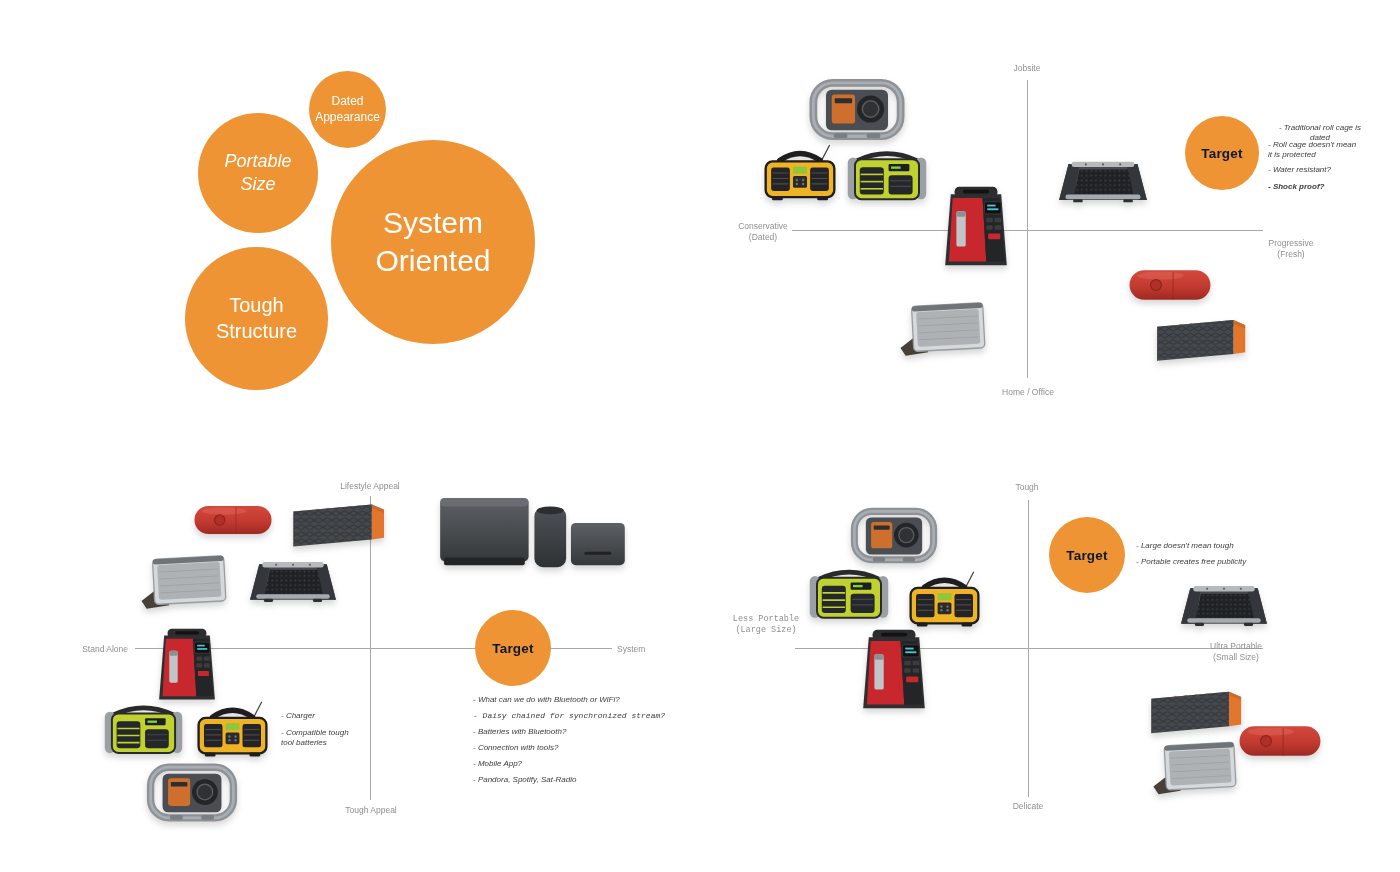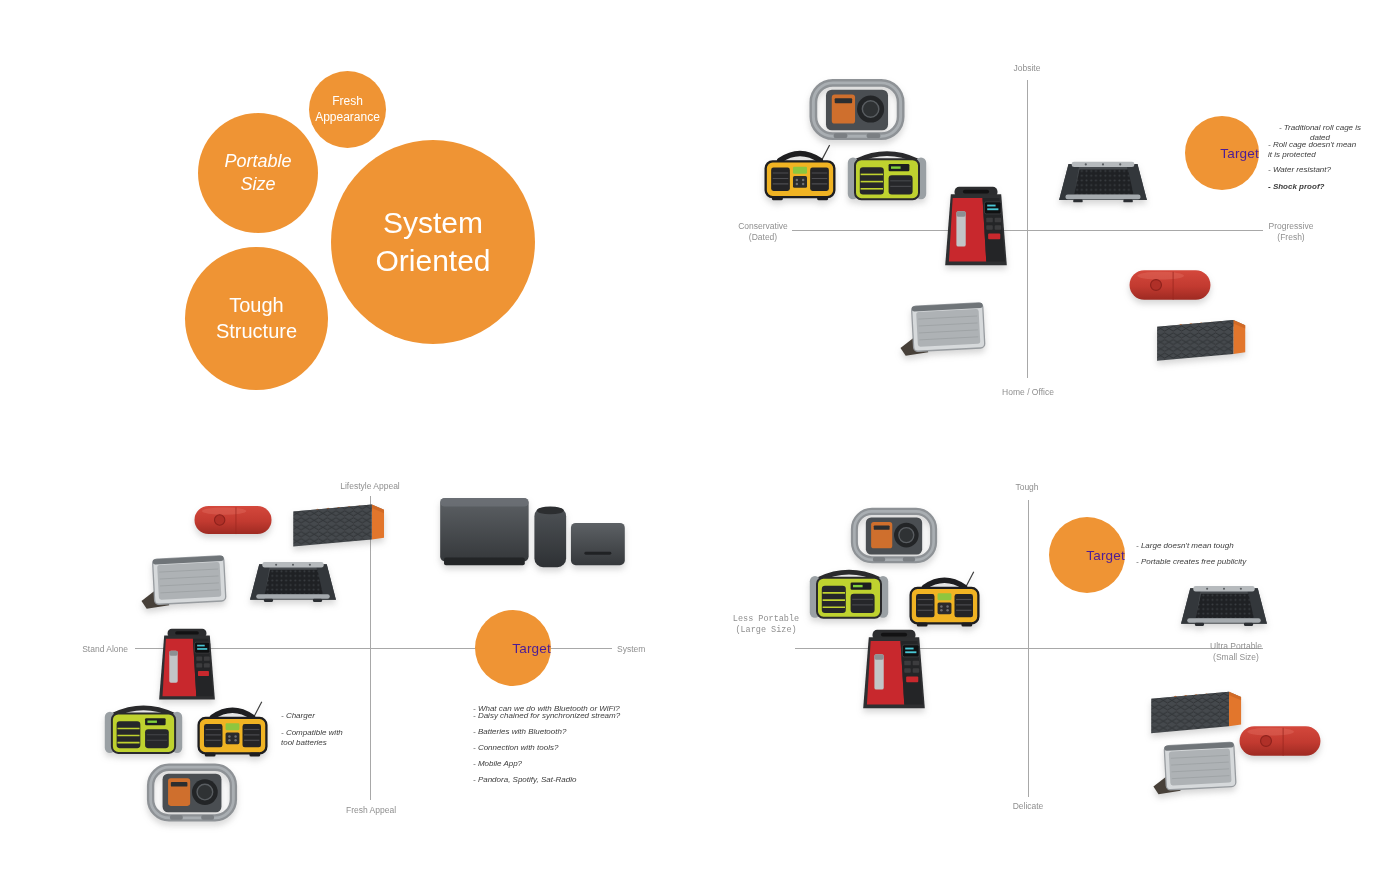--- a/index.html
+++ b/index.html
@@ -20,23 +20,23 @@
   }
   .axis{position:absolute;background:var(--axis);}
   .axis.v{width:1px;}
   .axis.h{height:1px;}
   .axis-label{
     position:absolute;color:var(--label);font-size:8.5px;line-height:1.3;
     white-space:pre-line;
   }
   .ta-c{text-align:center;} .ta-r{text-align:right;}
   .target{
-    position:absolute;border-radius:50%;background:var(--orange);color:#4c1d95;
-    display:flex;align-items:center;justify-content:flex-end;
-    font-size:13.5px;font-weight:400;letter-spacing:.2px;
+    position:absolute;border-radius:50%;background:var(--orange);color:#0f172a;
+    display:flex;align-items:center;justify-content:center;
+    font-size:13.5px;font-weight:700;letter-spacing:.2px;
   }
   .note{
     position:absolute;color:var(--note);font-size:8px;font-style:italic;
     line-height:1.25;white-space:pre-line;
   }
   .product{position:absolute;filter:drop-shadow(0 4px 3px rgba(90,90,90,.25));}
   .product svg{width:100%;height:100%;display:block;}
   .defs-holder{position:absolute;width:0;height:0;overflow:hidden;}
 </style>
 </head>
@@ -202,38 +202,38 @@
       <ellipse cx="116.5" cy="15" rx="14" ry="4" fill="#2c2e30"></ellipse>
       <rect x="138" y="28" width="56" height="44" rx="5" fill="url(#gDark)"></rect>
       <rect x="152" y="58" width="28" height="3" rx="1.5" fill="#202224"></rect>
     </symbol>
   </defs>
 </svg>
 
 <div class="canvas">
 
   <section>
-    <div class="bubble" style="left:309px;top:71px;width:77px;height:77px;font-size:12px;">Fresh
+    <div class="bubble" style="left:309px;top:71px;width:77px;height:77px;font-size:12px;">Dated
 Appearance</div>
     <div class="bubble" style="left:198px;top:113px;width:120px;height:120px;font-size:18px;font-style:italic;">Portable
 Size</div>
     <div class="bubble" style="left:331px;top:140px;width:204px;height:204px;font-size:30px;">System
 Oriented</div>
     <div class="bubble" style="left:185px;top:247px;width:143px;height:143px;font-size:20px;">Tough
 Structure</div>
   </section>
 
   <section>
     <div class="axis v" style="left:1027px;top:80px;height:298px;"></div>
     <div class="axis h" style="left:792px;top:230px;width:471px;"></div>
     <div class="axis-label ta-c" style="left:987px;top:63px;width:80px;">Jobsite</div>
     <div class="axis-label ta-c" style="left:978px;top:387px;width:100px;">Home / Office</div>
     <div class="axis-label ta-c" style="left:723px;top:221px;width:80px;">Conservative
 (Dated)</div>
-    <div class="axis-label ta-c" style="left:1251px;top:221px;width:80px;">Progressive
+    <div class="axis-label ta-c" style="left:1251px;top:238px;width:80px;">Progressive
 (Fresh)</div>
 
     <div class="product" style="left:808px;top:78px;width:98px;height:64px;">
         <svg viewBox="0 0 100 66">
           <use href="#p-ridgid" xlink:href="#p-ridgid"></use>
         </svg>
       </div>
     <div class="product" style="left:761px;top:144px;width:78px;height:58px;">
         <svg viewBox="0 0 100 74">
           <use href="#p-dewalt" xlink:href="#p-dewalt"></use>
@@ -276,21 +276,21 @@
     <div class="note" style="left:1268px;top:123px;width:104px;text-align:center;">- Traditional roll cage is dated</div>
     <div class="note" style="left:1268px;top:140px;width:92px;">- Roll cage doesn't mean it is protected</div>
     <div class="note" style="left:1268px;top:165px;width:104px;">- Water resistant?</div>
     <div class="note" style="left:1268px;top:182px;width:104px;font-weight:bold;">- Shock proof?</div>
   </section>
 
   <section>
     <div class="axis v" style="left:370px;top:496px;height:304px;"></div>
     <div class="axis h" style="left:135px;top:648px;width:477px;"></div>
     <div class="axis-label ta-c" style="left:320px;top:481px;width:100px;">Lifestyle Appeal</div>
-    <div class="axis-label ta-c" style="left:321px;top:805px;width:100px;">Fresh Appeal</div>
+    <div class="axis-label ta-c" style="left:321px;top:805px;width:100px;">Tough Appeal</div>
     <div class="axis-label ta-r" style="left:68px;top:644px;width:60px;">Stand Alone</div>
     <div class="axis-label" style="left:617px;top:644px;width:60px;">System</div>
 
     <div class="product" style="left:193px;top:500px;width:80px;height:40px;">
         <svg viewBox="0 0 108 50">
           <use href="#p-pill" xlink:href="#p-pill"></use>
         </svg>
       </div>
     <div class="product" style="left:288px;top:494px;width:103px;height:56px;">
         <svg viewBox="0 0 118 60">
@@ -329,28 +329,28 @@
       </div>
     <div class="product" style="left:146px;top:762px;width:92px;height:62px;">
         <svg viewBox="0 0 100 66">
           <use href="#p-ridgid" xlink:href="#p-ridgid"></use>
         </svg>
       </div>
 
     <div class="target" style="left:475px;top:610px;width:76px;height:76px;">
       <span>Target</span>
     </div>
-    <div class="note" style="left:473px;top:695px;width:200px;margin-top:9px;">- What can we do with Bluetooth or WiFi?</div>
-    <div class="note" style="left:473px;top:711px;width:200px;">- Daisy chained for synchronized stream?</div>
+    <div class="note" style="left:473px;top:695px;width:200px;">- What can we do with Bluetooth or WiFi?</div>
+    <div class="note" style="left:473px;top:711px;width:200px;font-family:Liberation Mono, monospace;">- Daisy chained for synchronized stream?</div>
     <div class="note" style="left:473px;top:727px;width:200px;">- Batteries with Bluetooth?</div>
     <div class="note" style="left:473px;top:743px;width:200px;">- Connection with tools?</div>
     <div class="note" style="left:473px;top:759px;width:200px;">- Mobile App?</div>
     <div class="note" style="left:473px;top:775px;width:200px;">- Pandora, Spotify, Sat-Radio</div>
     <div class="note" style="left:281px;top:711px;width:120px;">- Charger</div>
-    <div class="note" style="left:281px;top:728px;width:120px;">- Compatible with
+    <div class="note" style="left:281px;top:728px;width:120px;">- Compatible tough
 tool batteries</div>
   </section>
 
   <section>
     <div class="axis v" style="left:1028px;top:500px;height:297px;"></div>
     <div class="axis h" style="left:795px;top:648px;width:468px;"></div>
     <div class="axis-label ta-c" style="left:987px;top:482px;width:80px;">Tough</div>
     <div class="axis-label ta-c" style="left:988px;top:801px;width:80px;">Delicate</div>
     <div class="axis-label ta-c" style="left:726px;top:614px;width:80px;font-family:Liberation Mono, monospace;">Less Portable
 (Large Size)</div>

